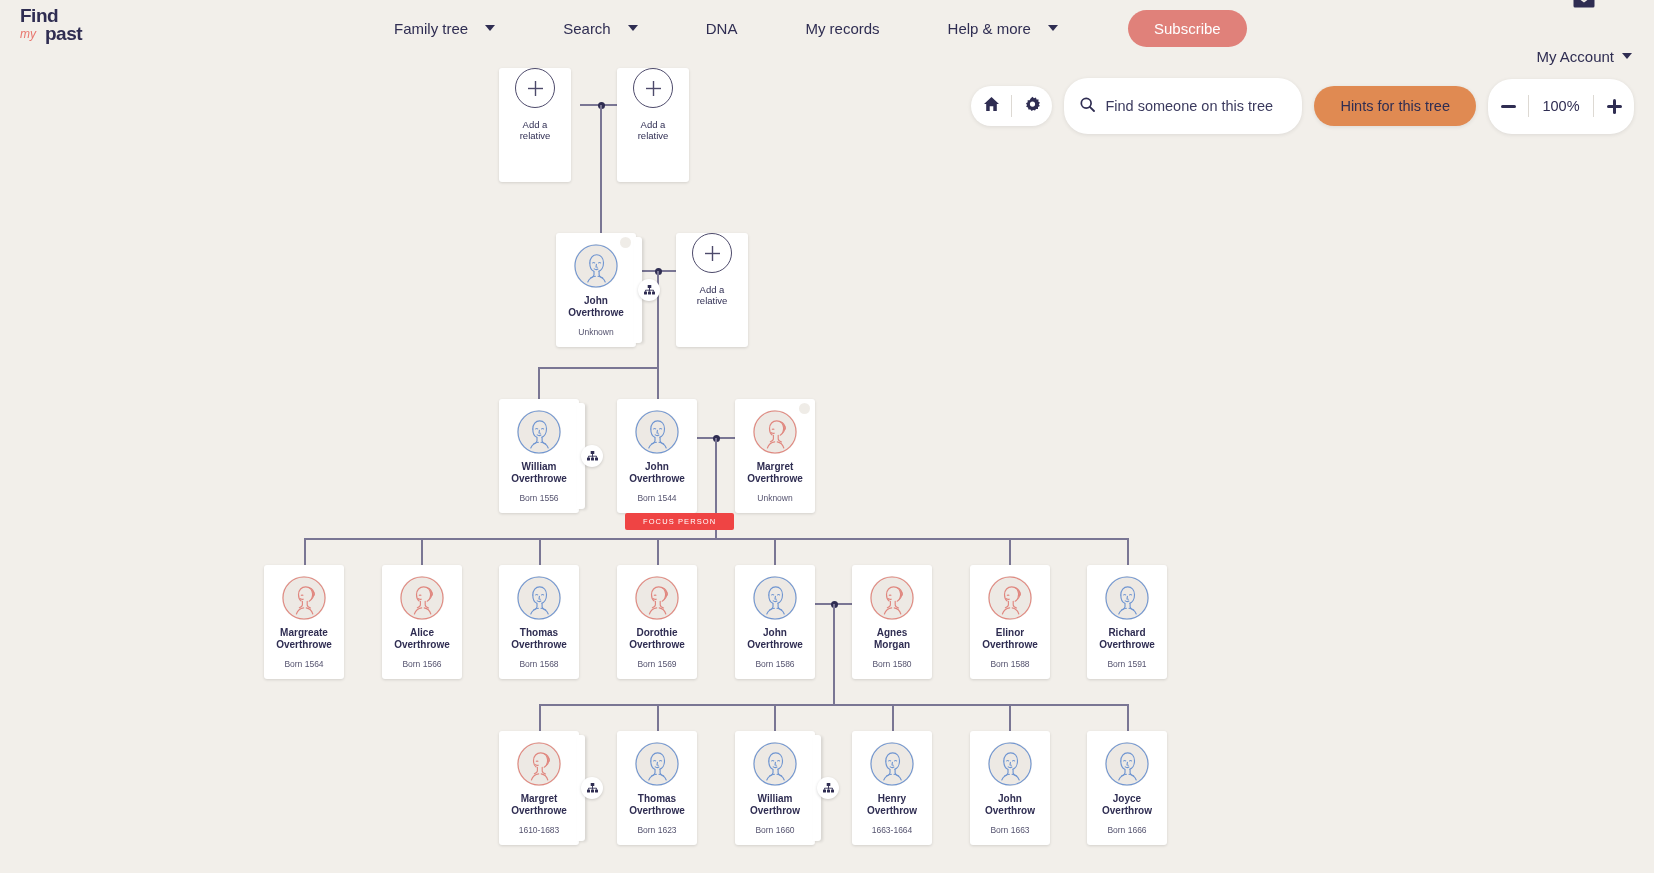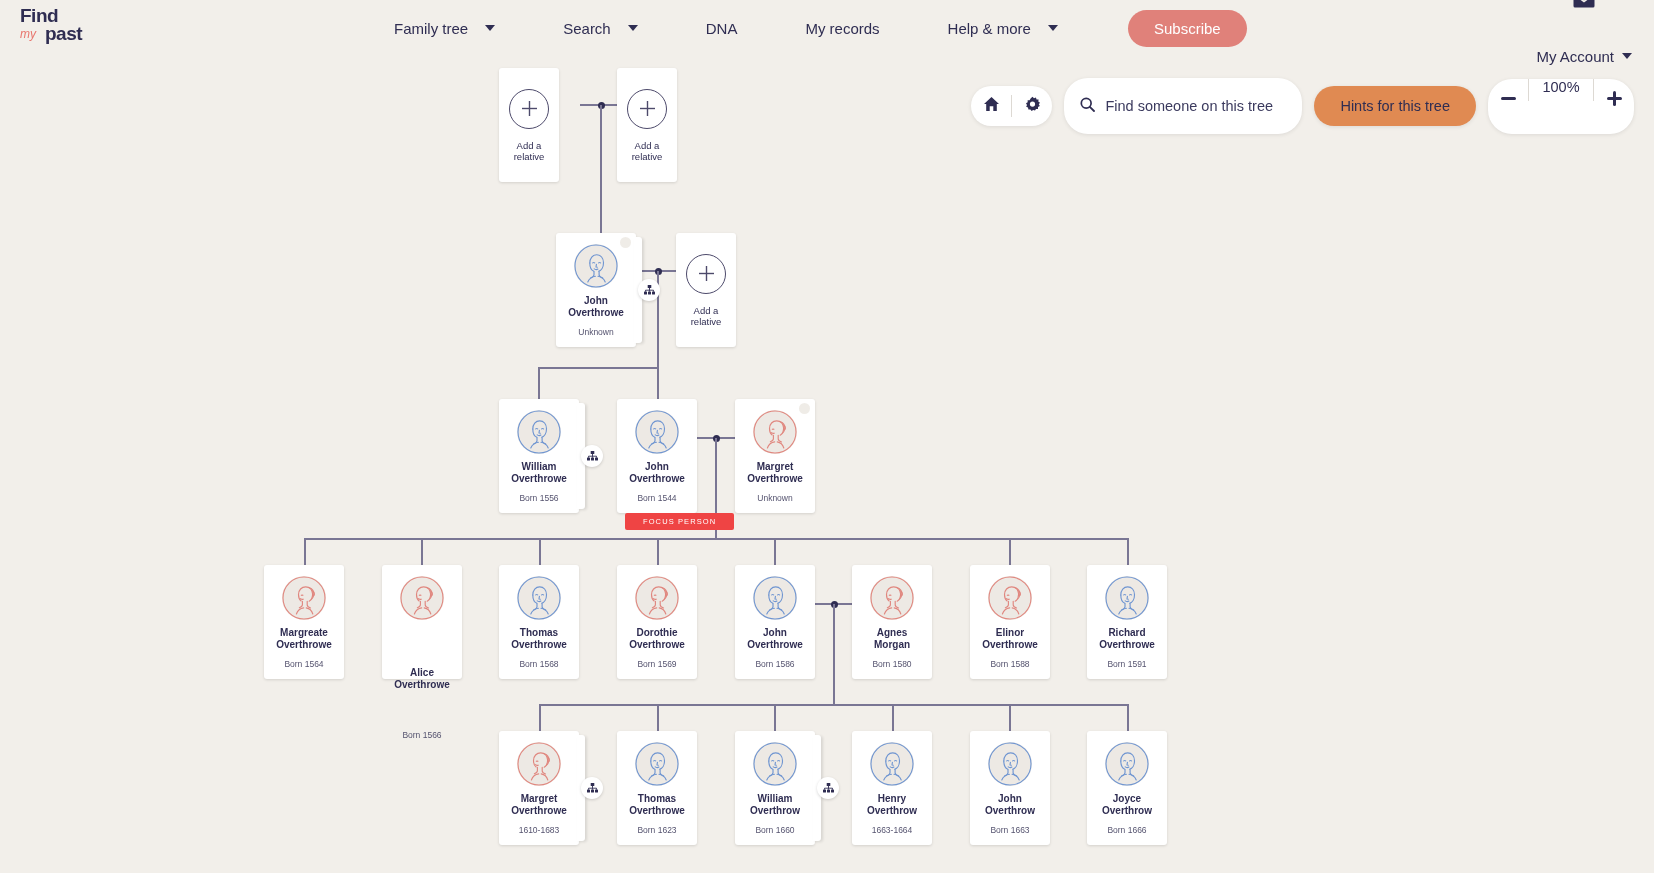--- a/index.html
+++ b/index.html
@@ -112,21 +112,21 @@
     background: #e08a52; color: #2f2d52;
     border: none; border-radius: 24px;
     height: 40px; padding: 0 26px;
     font-size: 14.5px;
     font-family: "Liberation Sans", sans-serif;
     cursor: pointer; white-space: nowrap;
     box-shadow: 0 1px 4px rgba(0,0,0,0.09);
   }
   .zoom-group {
     background: #fff; border-radius: 24px;
-    height: 55px; display: flex; 
+    height: 55px; display: flex; align-items: center;
     box-shadow: 0 1px 4px rgba(0,0,0,0.09);
   }
   .zoom-btn {
     width: 40px; height: 40px;
     display: flex; align-items: center; justify-content: center;
     cursor: pointer; font-size: 22px; color: #2f2d52;
     user-select: none;
   }
   .zoom-val {
     width: 64px; text-align: center;
@@ -196,25 +196,25 @@
     position: absolute;
     background: #ef4444; color: #fff;
     font-size: 7.5px; font-weight: normal; letter-spacing: 1.1px;
     padding: 4px 18px; border-radius: 2px;
     white-space: nowrap; z-index: 15;
   }
 
   
   .add-card {
     position: absolute;
-    width: 60px; height: 114px;
+    width: 72px; height: 114px;
     background: #fff; border-radius: 3px;
     box-shadow: 0 1px 3px rgba(0,0,0,0.13);
     display: flex; flex-direction: column;
-    align-items: center; justify-content: center;
+    align-items: center; justify-content: flex-start;
     cursor: pointer; z-index: 10;
   }
   .plus-circle {
     width: 40px; height: 40px; border-radius: 50%;
     border: 1.4px solid #4d4a6b;
     display: flex; align-items: center; justify-content: center;
     margin-bottom: 11px;
   }
   .add-label {
     font-size: 9.5px; line-height: 11px; text-align: center;
@@ -532,21 +532,21 @@
           </svg>
         </div>
     <div class="p-name">
           <div>Margreate</div>
           <div>Overthrowe</div>
         </div>
     <div class="p-date">Born 1564</div>
 
   </div>
 
-  <div class="card" style="left: 382px; top: 509px; gap: 40px;">
+  <div class="card" style="left: 382px; top: 509px;">
 
     <div class="avatar">
           <svg width="44" height="44" viewBox="0 0 44 44">
             <circle cx="22" cy="22" r="21" fill="#ede9e4" stroke="#e0877f" stroke-width="1.1"></circle>
             <g fill="none" stroke="#e0877f" stroke-width="1.15" stroke-linecap="round" stroke-linejoin="round">
               <path d="M16.5 18.5 c0-4.6 3.1-7.6 7.2-7.6 c4.1 0 6.9 3 6.9 7.2 c0 3.6-1.4 6.1-3.4 7.1"></path>
               <path d="M16.5 18.5 c0 3 1 5.3 2.6 6.5"></path>
               <path d="M19.3 19.3 c0.5-0.3 1.1-0.3 1.6 0"></path>
               <path d="M18.6 22.6 c0.9 0.8 1.9 1 2.6 0.6"></path>
               <path d="M20.4 25.2 l0 3.6 c0 1.5-1.2 2.3-3 3"></path>

